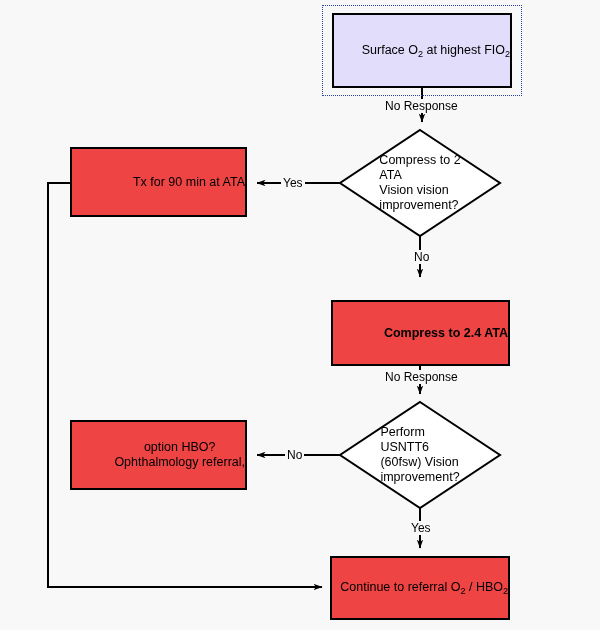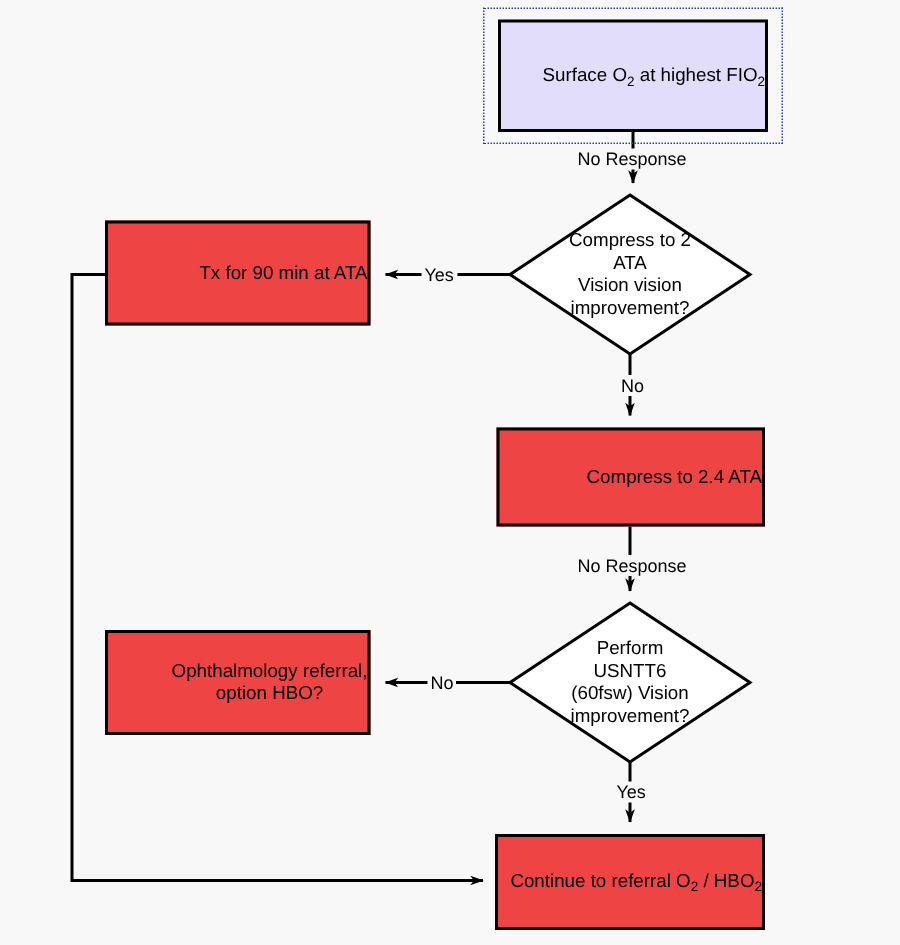--- a/index.html
+++ b/index.html
@@ -53,21 +53,20 @@
     position: absolute;
     border: 1px dotted #2b3fa8;
     pointer-events: none;
     box-sizing: border-box;
   }
   .diamond-label {
     position: absolute;
     display: flex;
     align-items: center;
     justify-content: center;
-    text-align: center;
     font-size: 12.5px;
     line-height: 15px;
     color: #000;
     pointer-events: auto;
   }
   .edge-label {
     position: absolute;
     background: #f8f8f8;
     font-size: 12px;
     line-height: 14px;
@@ -129,37 +128,37 @@
       <span class="txt-line">ATA</span>
       <span class="txt-line">Vision vision</span>
       <span class="txt-line">improvement?</span>
     </span>
   </div>
 
   <div class="node proc" style="left:70px; top:147px; width:177px; height:70px;">
     <span>Tx for 90 min at ATA</span>
   </div>
 
-  <div class="node proc" style="left:331px; top:285px; width:179px; height:66px;">
+  <div class="node proc" style="left:331px; top:300px; width:179px; height:66px;font-weight:bold;">
     <span>Compress to 2.4 ATA</span>
   </div>
 
   <div class="diamond-label" style="left:350px; top:413px; width:140px; height:84px;">
     <span>
       <span class="txt-line">Perform</span>
       <span class="txt-line">USNTT6</span>
       <span class="txt-line">(60fsw) Vision</span>
       <span class="txt-line">improvement?</span>
     </span>
   </div>
 
   <div class="node proc" style="left:70px; top:420px; width:177px; height:70px;">
     <span>
+      <span class="txt-line">option HBO?</span>
       <span class="txt-line">Ophthalmology referral,</span>
-      <span class="txt-line">option HBO?</span>
     </span>
   </div>
 
   <div class="node proc" style="left:330px; top:556px; width:180px; height:64px;">
     <span>
       <span class="txt-line"><span>Continue to referral O</span><sub>2</sub><span> / HBO</span><sub>2</sub></span>
     </span>
   </div>
 
   <div class="edge-label" style="left:383px; top:99px;">No Response</div>

